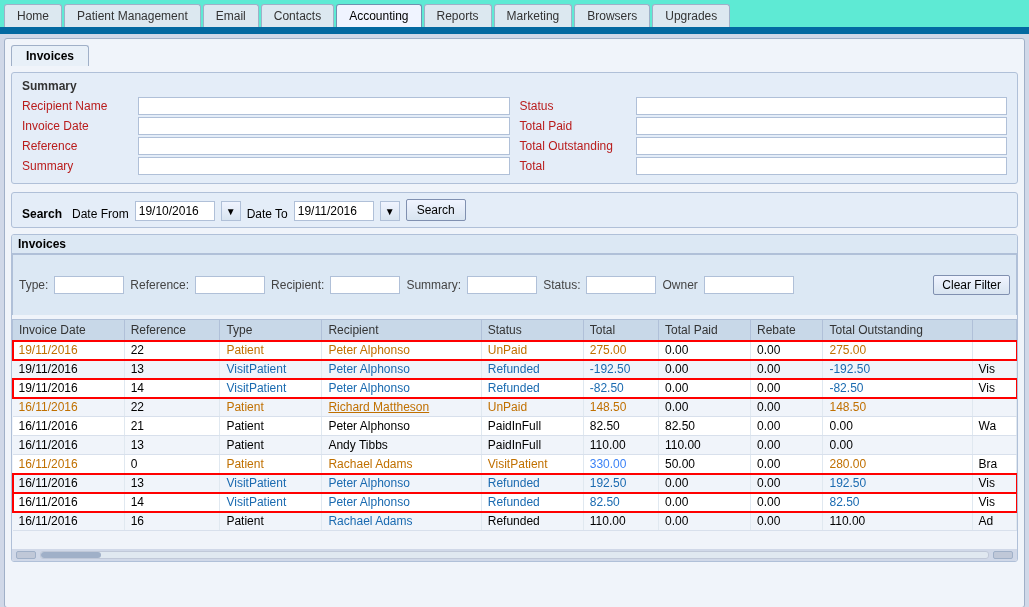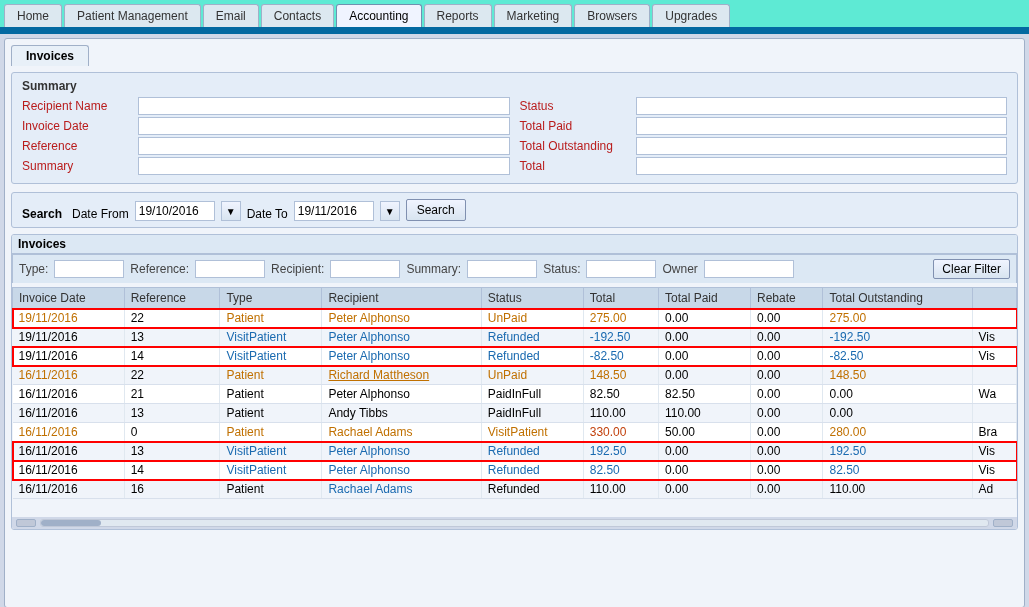--- a/index.html
+++ b/index.html
@@ -104,21 +104,21 @@
       border-radius: 2px;
     }
     .new-invoice-label { font-weight: bold; margin-right: 4px; }
 
     
     .filter-row {
       display: flex;
       align-items: center;
       gap: 6px;
       margin-bottom: 4px;
-      padding: 4px 6px;
+      padding: 20px 6px;
       background: #dce8f4;
       border: 1px solid #b0c0d8;
       border-bottom: none;
     }
     .filter-label { color: #444; }
     .filter-input {
       height: 18px;
       border: 1px solid #b0c0d8;
       background: white;
       padding: 1px 3px;
@@ -360,21 +360,21 @@
                 <td>0.00</td>
                 <td>0.00</td>
                 <td></td>
               </tr>
               <tr>
                 <td style="color: rgb(192, 112, 0);">16/11/2016</td>
                 <td>0</td>
                 <td style="color: rgb(192, 112, 0);">Patient</td>
                 <td style="color: rgb(192, 112, 0);">Rachael Adams</td>
                 <td style="color: rgb(192, 112, 0);">VisitPatient</td>
-                <td style="color: #c2410c;">330.00</td>
+                <td style="color: #3b82f6;">330.00</td>
                 <td>50.00</td>
                 <td>0.00</td>
                 <td style="color: rgb(192, 112, 0);">280.00</td>
                 <td>Bra</td>
               </tr>
               <tr style="outline: red solid 2px; outline-offset: -1px;">
                 <td>16/11/2016</td>
                 <td>13</td>
                 <td style="color: rgb(26, 106, 176);">VisitPatient</td>
                 <td style="color: rgb(26, 106, 176);">Peter Alphonso</td>

